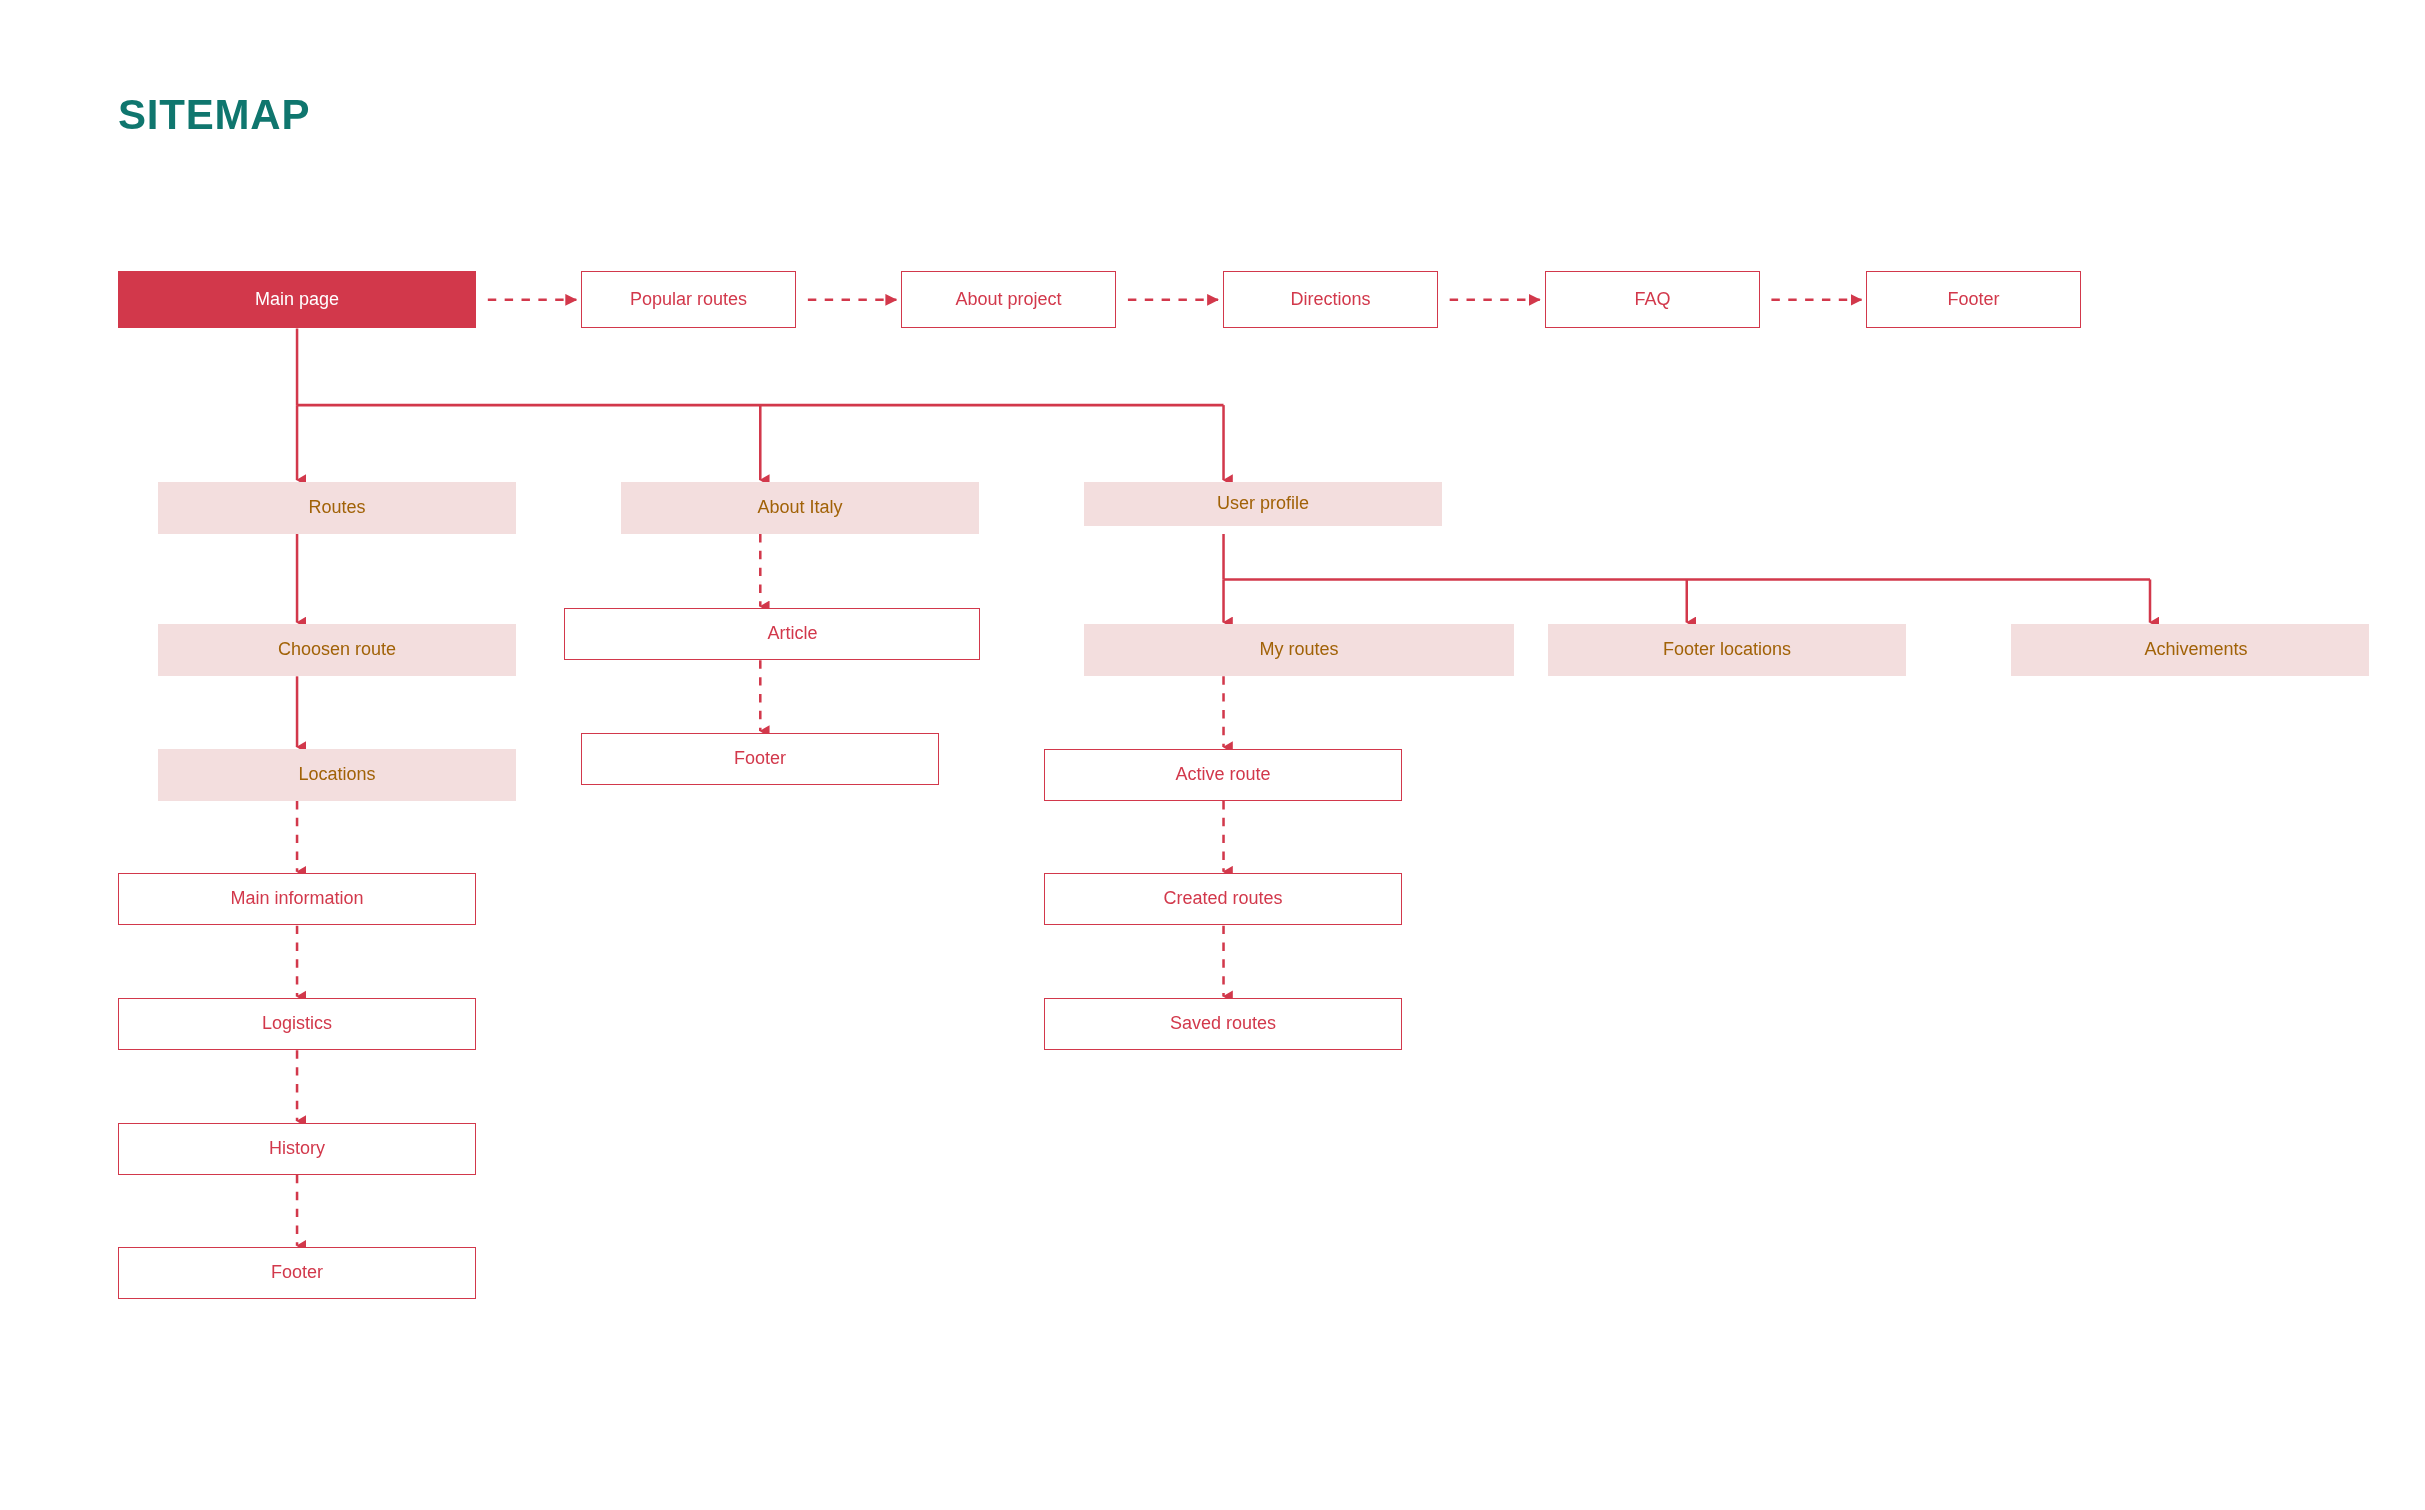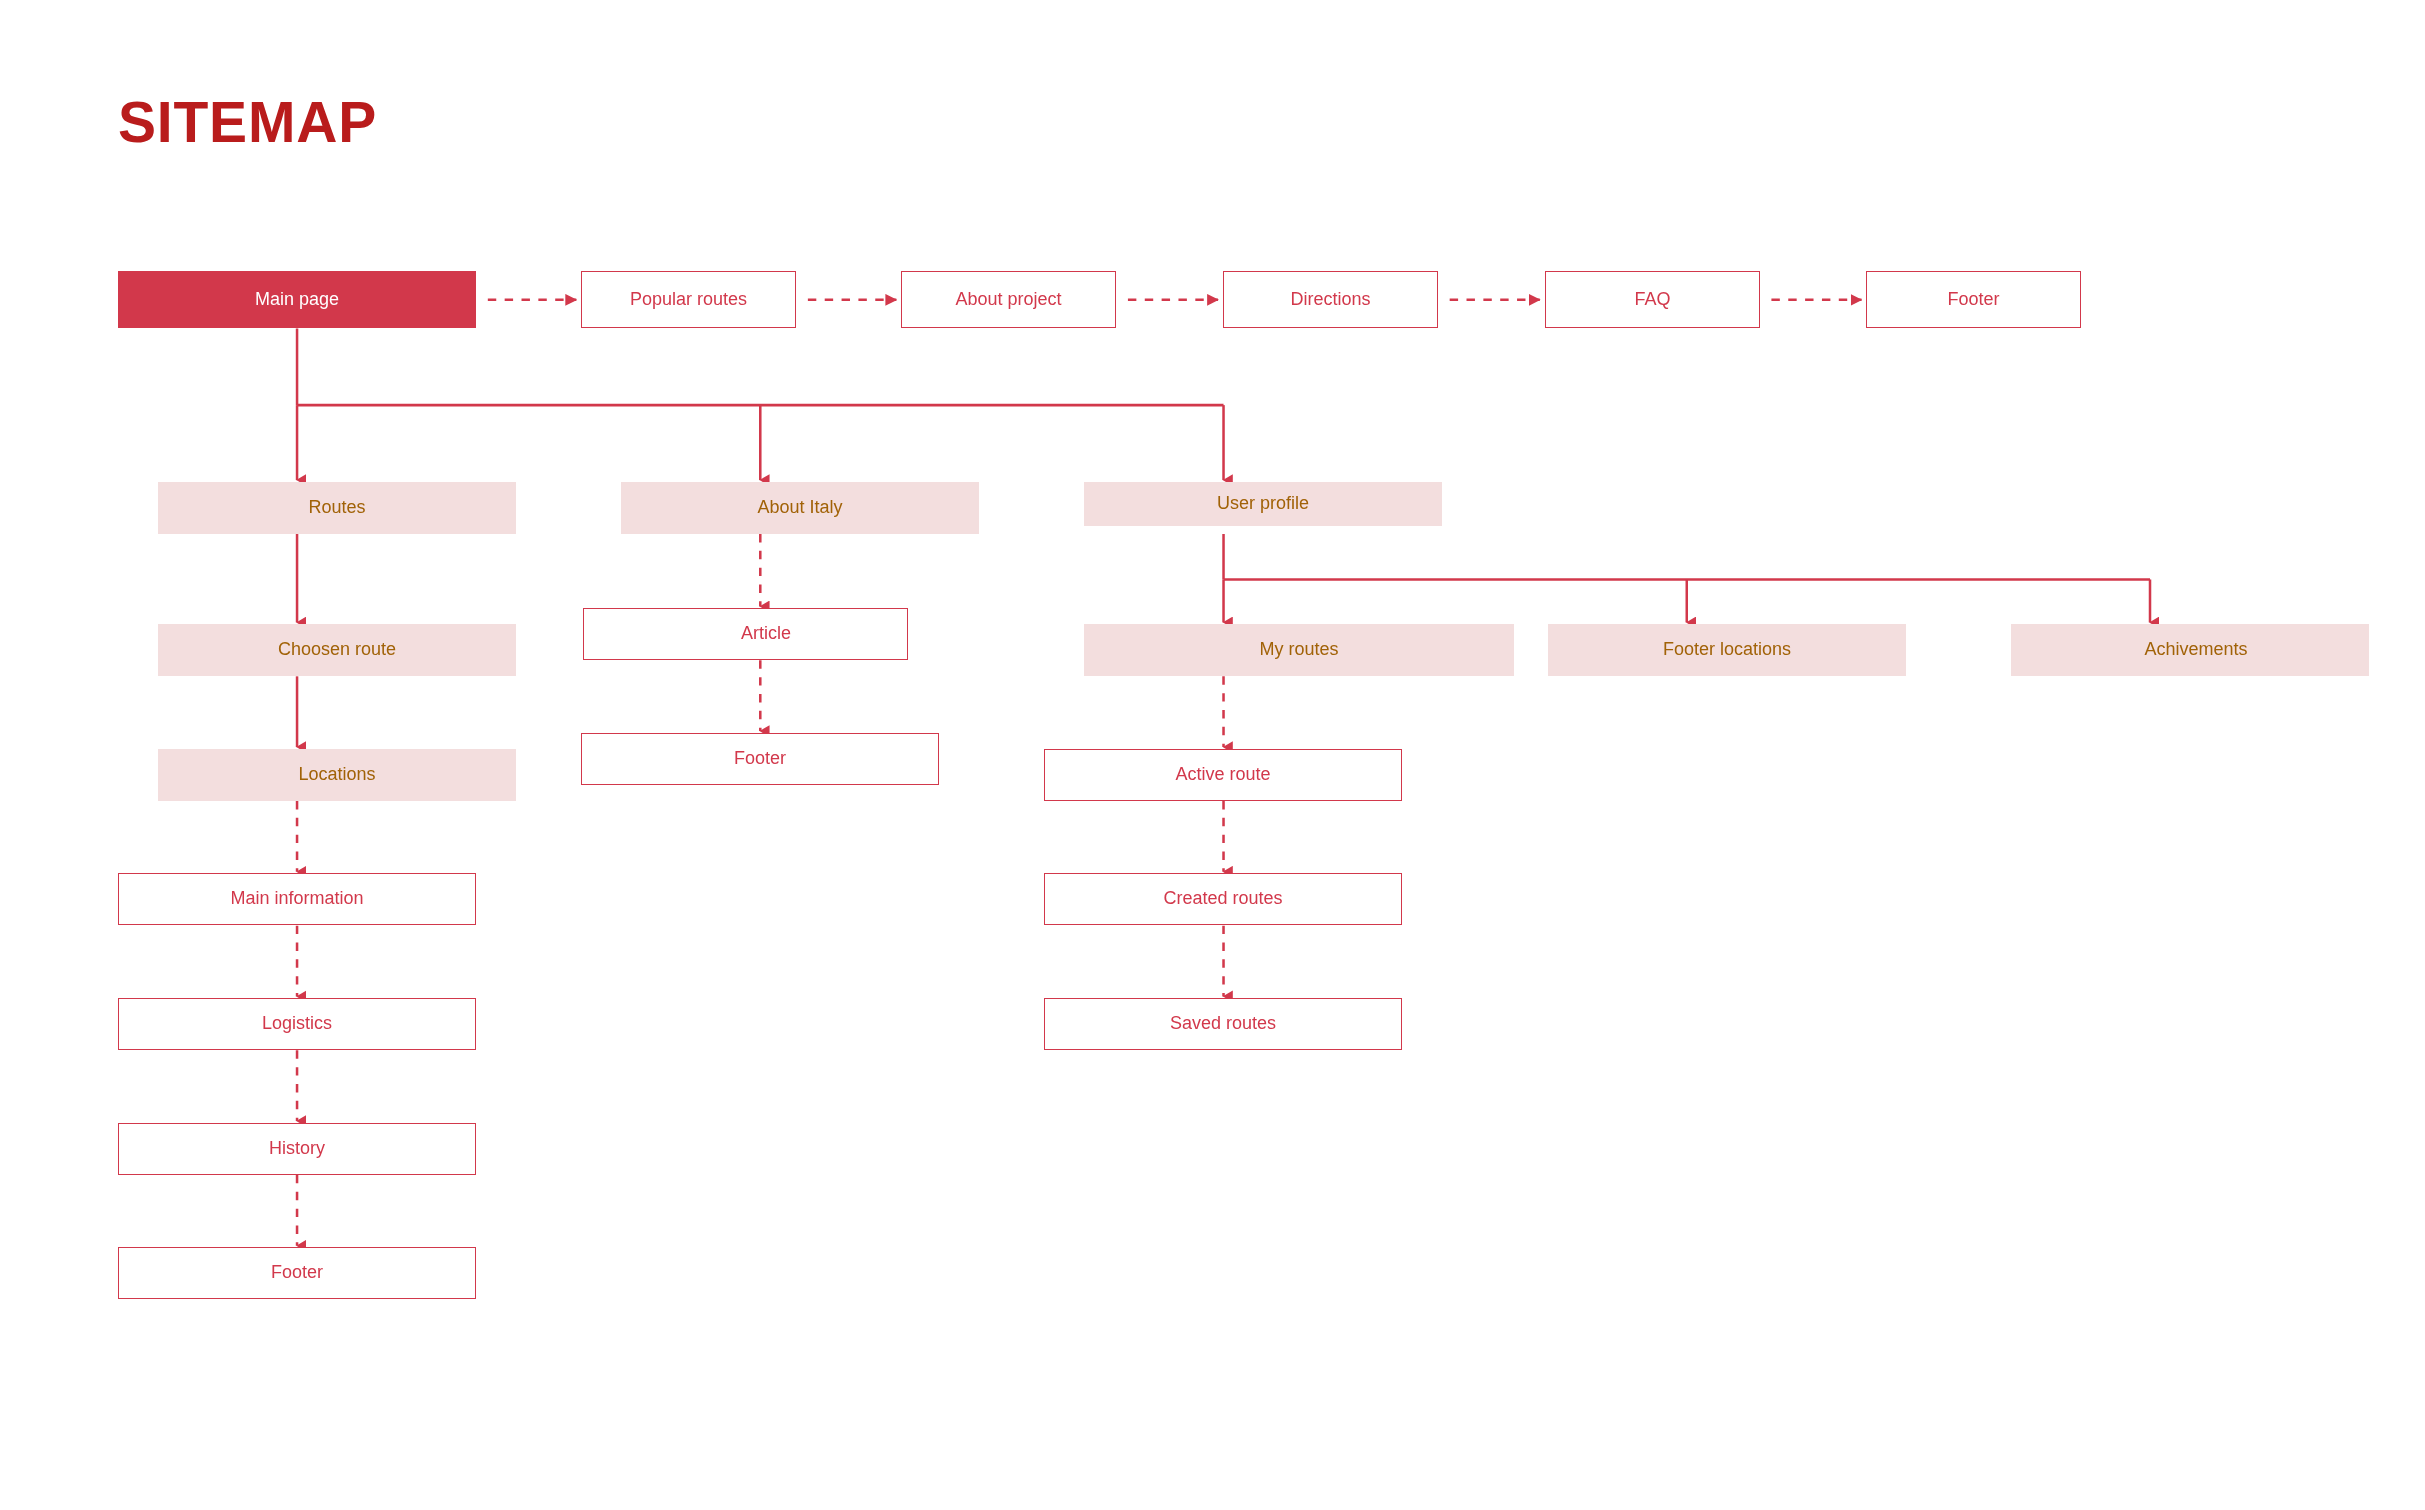--- a/index.html
+++ b/index.html
@@ -27,24 +27,24 @@
     left: 0; top: 0;
     width: 2426px;
     height: 1511px;
     pointer-events: none;
   }
 
   .page-title {
     position: absolute;
     left: 118px;
     top: 94px;
-    font-size: 57px;
+    font-size: 42px;
     font-weight: bold;
     letter-spacing: 0.8px;
-    color: #b91c1c;
+    color: #0f766e;
     line-height: 1;
     white-space: nowrap;
   }
 
   .node {
     position: absolute;
     box-sizing: border-box;
     display: flex;
     align-items: center;
     justify-content: center;
@@ -156,21 +156,21 @@
       </div>
       <div class="node outline" style="left: 118px; top: 998px; width: 358px; height: 52px;">
         <span>Logistics</span>
       </div>
       <div class="node outline" style="left: 118px; top: 1123px; width: 358px; height: 52px;">
         <span>History</span>
       </div>
       <div class="node outline" style="left: 118px; top: 1247px; width: 358px; height: 52px;">
         <span>Footer</span>
       </div>
-      <div class="node outline" style="left: 583px; top: 608px; width: 325px; height: 52px; padding-left: 41px;">
+      <div class="node outline" style="left: 564px; top: 608px; width: 416px; height: 52px; padding-left: 41px;">
         <span>Article</span>
       </div>
       <div class="node outline" style="left: 581px; top: 733px; width: 358px; height: 52px;">
         <span>Footer</span>
       </div>
       <div class="node tint" style="left: 1044px; top: 624px; width: 430px; height: 52px;">
         <span>My routes</span>
       </div>
       <div class="node tint" style="left: 1508px; top: 624px; width: 358px; height: 52px;">
         <span>Footer locations</span>

